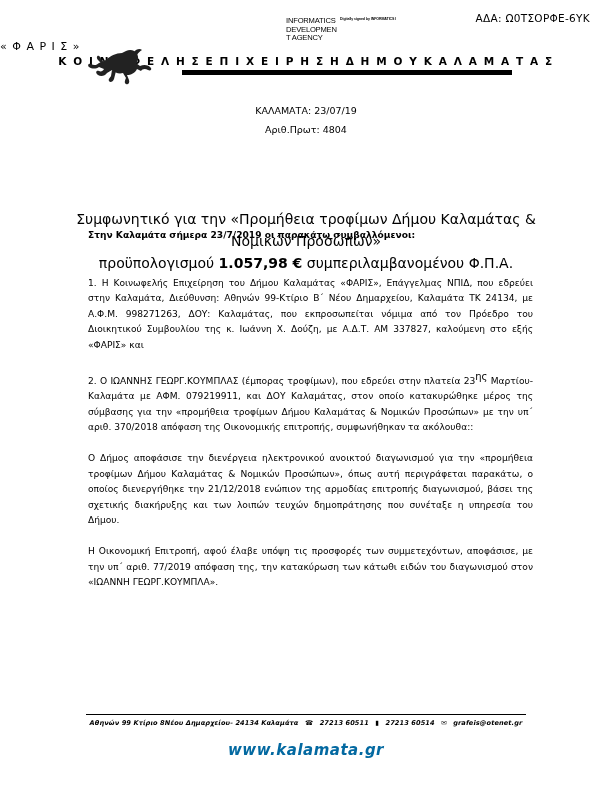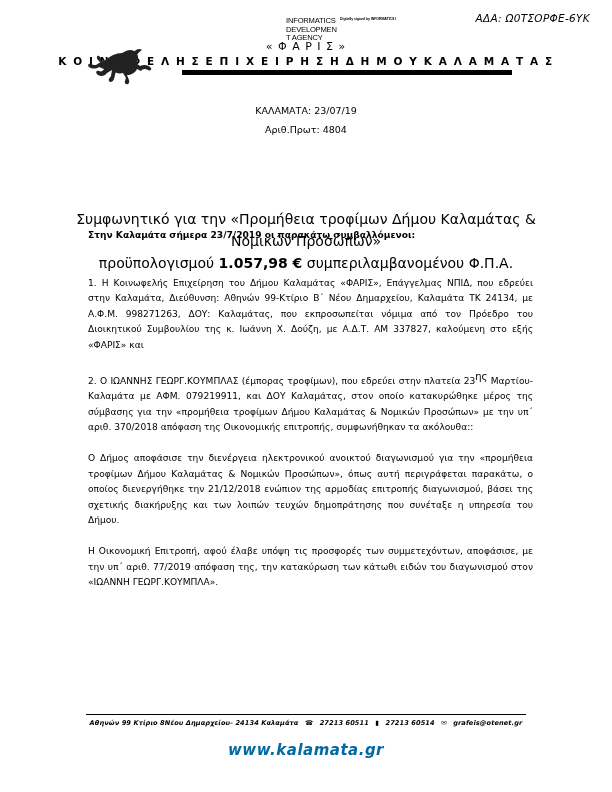--- a/index.html
+++ b/index.html
@@ -21,21 +21,20 @@
   }
 
   
   .ada-line {
     position: absolute;
     top: 12px;
     right: 22px;
     font-size: 10.5px;
     letter-spacing: 0.3px;
     white-space: nowrap;
-    font-style: italic;
   }
 
   
   .stamp {
     position: absolute;
     top: 17px;
     left: 286px;
     width: 110px;
     height: 34px;
     font-size: 7px;
@@ -65,21 +64,20 @@
     letter-spacing: -0.1px;
     color: #050505;
   }
 
   
   .brand-faris {
     position: absolute;
     top: 40px;
     left: 0;
     width: 612px;
-    text-align: center;
     font-size: 11px;
     letter-spacing: 1px;
   }
   .brand-title {
     position: absolute;
     top: 55px;
     left: 0;
     width: 612px;
     text-align: center;
     font-size: 10.5px;

